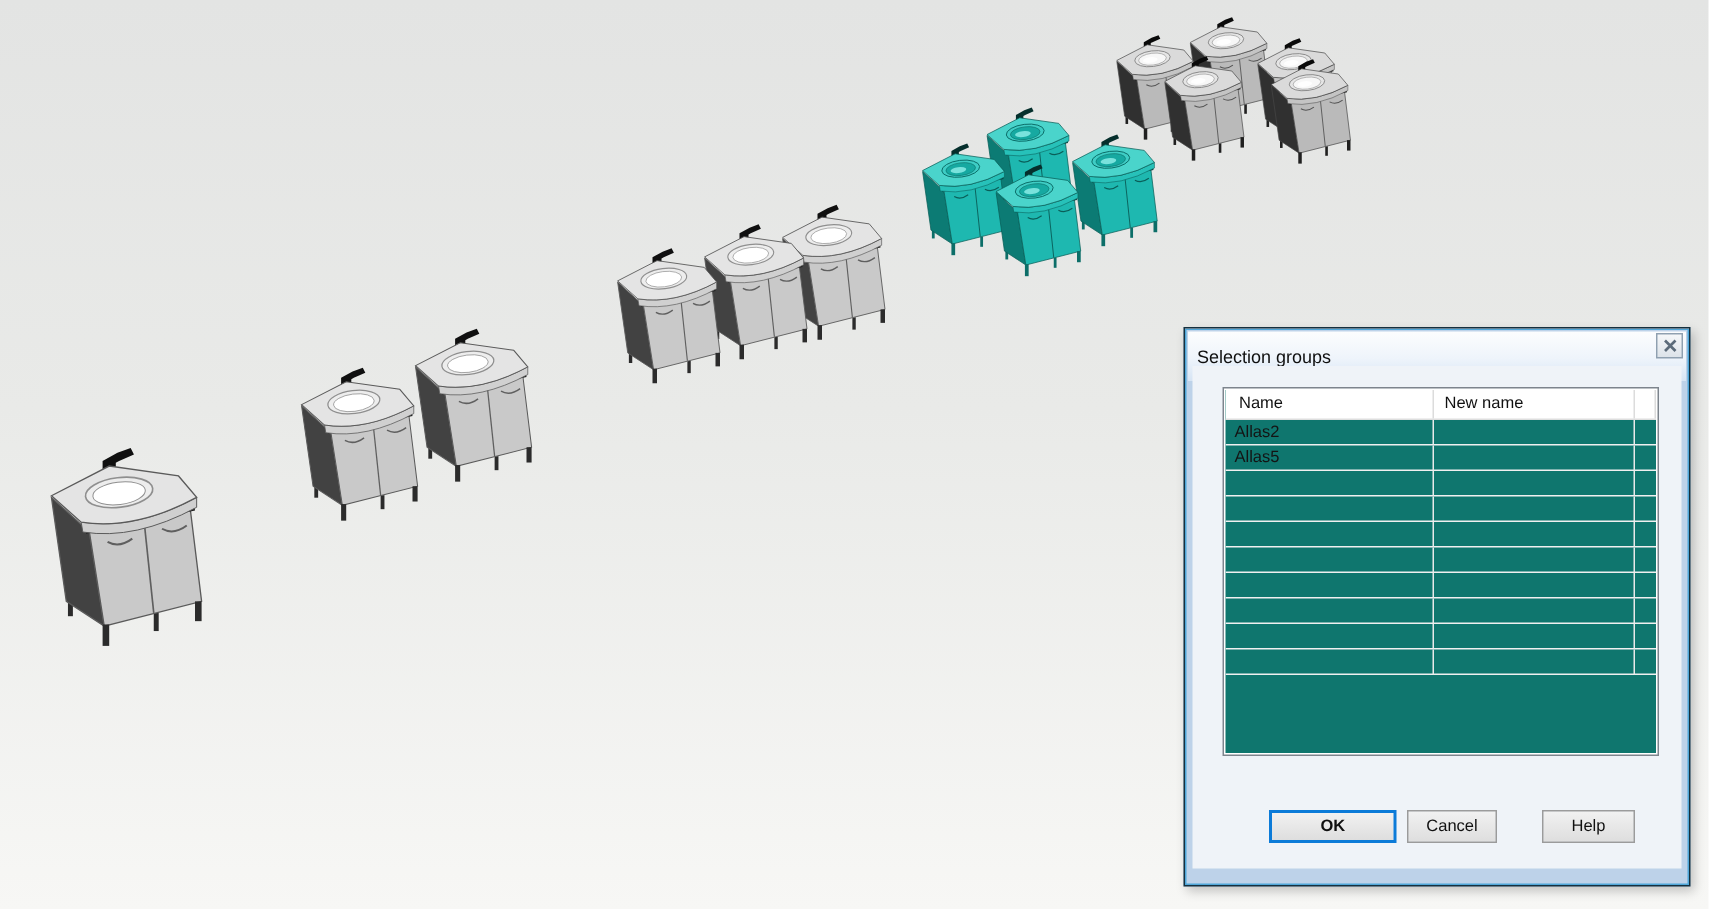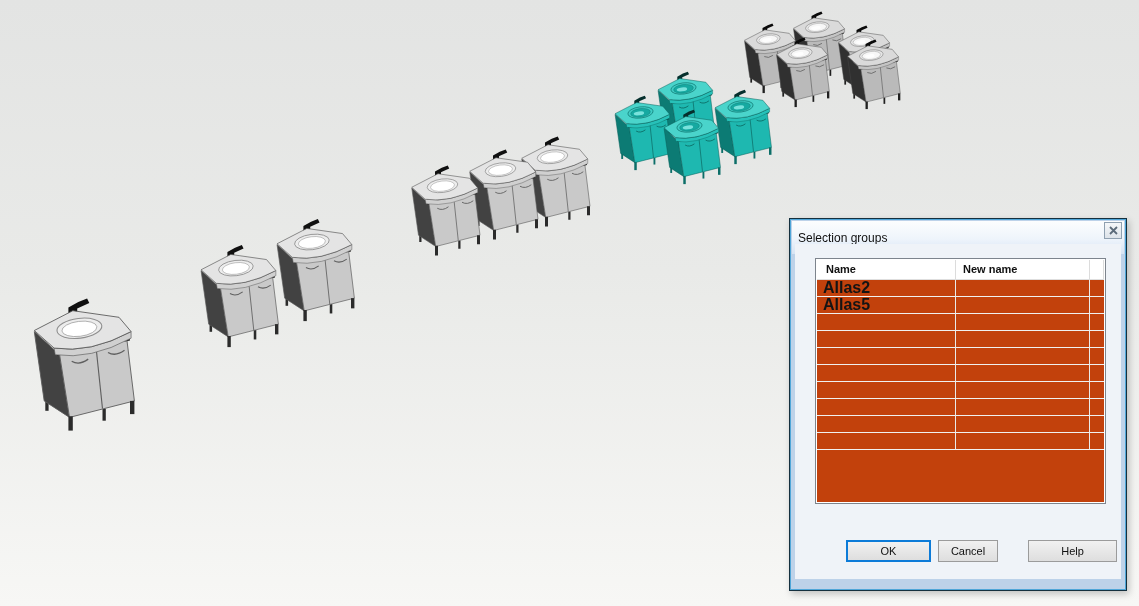--- a/index.html
+++ b/index.html
@@ -25,43 +25,43 @@
             background:linear-gradient(180deg,#fcfdfe 0%,#eef4fb 55%,#d6e4f4 100%);
             display:flex;align-items:center;}
   .title{font-size:12px;color:#101010;padding-left:6px;}
   .closebtn{position:absolute;right:4px;top:3px;width:18px;height:17px;
             background:linear-gradient(#f5f7f9,#dde3e9);border:1px solid #8fa0b0;
             display:flex;align-items:center;justify-content:center;padding:0;cursor:pointer;}
   .content{position:absolute;left:5px;right:5px;top:25px;bottom:11px;background:#eff3f8;}
   
   .listview{position:absolute;left:20px;top:14px;width:289px;height:244px;
             border:1px solid #7d848d;background:#fff;}
-  .lv-inner{position:absolute;inset:1px;background:#c2410c;overflow:hidden;font-weight:bold;}
+  .lv-inner{position:absolute;inset:1px;background:#0f766e;overflow:hidden;}
   .lv-header{display:flex;height:19px;background:#fff;border-bottom:1px solid #dedede;}
   .lv-header .hc{font-size:11px;color:#101010;line-height:19px;border-right:1px solid #dcdcdc;
                  box-sizing:border-box;}
   .hc1{width:139px;padding-left:9px;}
   .hc2{width:134px;padding-left:7px;}
   .hc3{flex:1;}
   .lv-row{display:flex;height:17px;}
-  .lv-row .c{font-size:16px;color:#141414;line-height:16px;box-sizing:border-box;
+  .lv-row .c{font-size:11px;color:#141414;line-height:16px;box-sizing:border-box;
              border-right:1px solid #e9e9e9;border-bottom:1px solid #f0f0f0;overflow:hidden;}
   .c1{width:139px;padding-left:6px;}
   .c2{width:134px;padding-left:6px;}
   .c3{flex:1;border-right:none !important;}
   .lv-row.sel .c1,.lv-row.sel .c2{background:#0a79d8;color:#ffffff;
              border-right-color:#0a79d8;border-bottom-color:#0a79d8;}
   
   .btn{position:absolute;top:296px;height:22px;box-sizing:border-box;
        background:linear-gradient(#f1f1f1,#dedede);border:1px solid #9b9b9b;
        font-family:"Liberation Sans",sans-serif;font-size:11px;color:#101010;
        text-align:center;padding:0;cursor:pointer;}
-  .btn-ok{left:51px;width:85px;border:2px solid #0c7bd8;}
+  .btn-ok{left:51px;width:85px;border:2px solid #0c7bd8;font-weight:bold;}
   .btn-cancel{left:143px;width:60px;}
-  .btn-help{left:233px;width:89px;}
+  .btn-help{left:233px;width:62px;}
 </style>
 </head>
 <body>
 
 <div class="stage">
 
   <svg id="scene" width="1139" height="606" viewBox="0 0 1139 606">
     <defs>
       <g id="cab">
 

